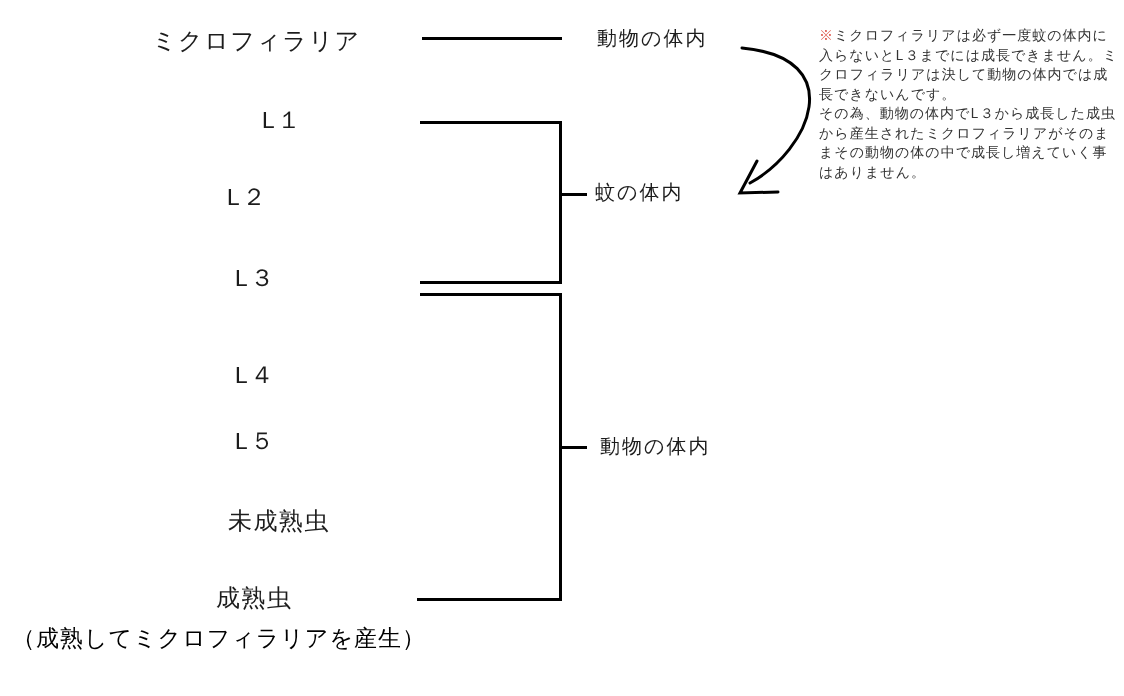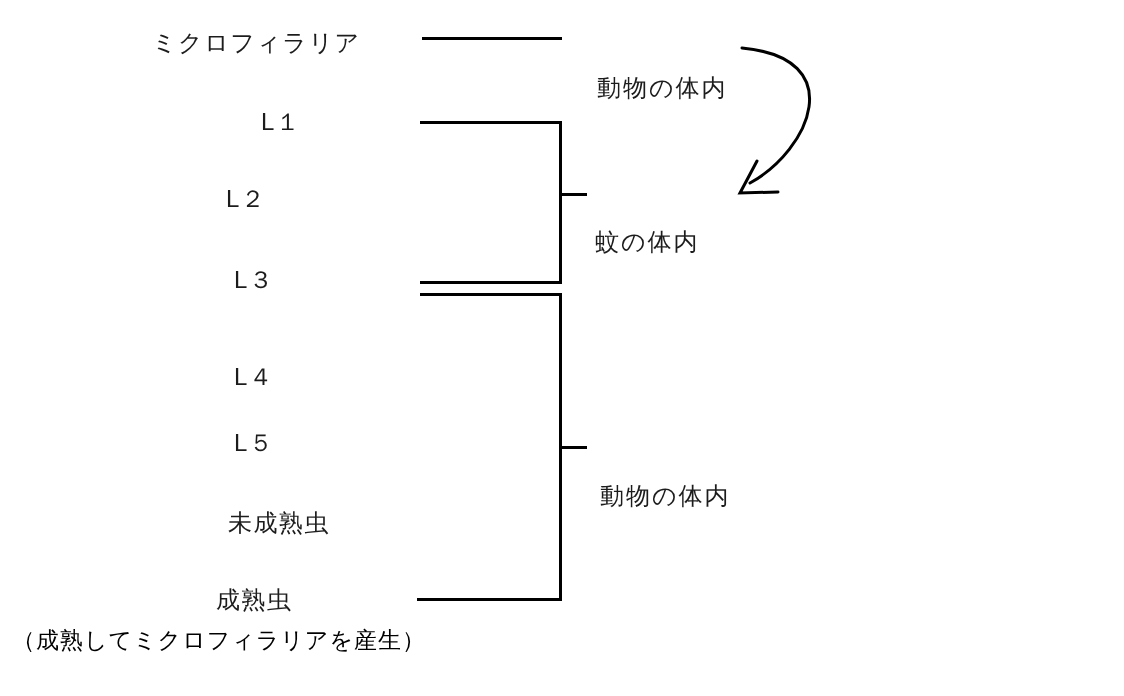--- a/index.html
+++ b/index.html
@@ -5,40 +5,39 @@
   html, body {
     margin: 0;
     padding: 0;
     background: #ffffff;
   }
   .canvas {
     position: relative;
     width: 1124px;
     height: 696px;
     background: #ffffff;
-    font-family: Liberation Sans, sans-serif;
+    font-family: Liberation Mono, monospace;
     color: #1c1c1c;
     overflow: hidden;
   }
   .stage-label {
     position: absolute;
     font-size: 24px;
     letter-spacing: 1.5px;
     line-height: 24px;
     white-space: nowrap;
     color: #1c1c1c;
   }
   .location-label {
     position: absolute;
-    font-size: 24px;
+    font-size: 20px;
     letter-spacing: 2px;
     line-height: 24px;
     white-space: nowrap;
     color: #1c1c1c;
-    margin-top: 48px;
   }
   .caption-label {
     position: absolute;
     font-size: 23px;
     letter-spacing: 1px;
     line-height: 24px;
     white-space: nowrap;
     color: #000000;
   }
   .line {
@@ -99,14 +98,18 @@
     <div class="line" style="left:417px; top:598px; width:145px; height:3px;"></div>
     <div class="line" style="left:562px; top:446px; width:25px; height:3px;"></div>
   </div>
   <div class="location-label" style="left:600px; top:436px;">動物の体内</div>
 
   <svg class="arrow-overlay" viewBox="0 0 1124 696">
     <path d="M742,48 C850,58 810,150 750,183" fill="none" stroke="#000000" stroke-width="3" stroke-linecap="round"></path>
     <path d="M757,161 L740,193 L778,192" fill="none" stroke="#000000" stroke-width="3" stroke-linecap="round" stroke-linejoin="miter"></path>
   </svg>
 
+  <div class="note">
+    <p><span style="color: rgb(221, 90, 79);">※</span><span>ミクロフィラリアは必ず一度蚊の体内に入らないとL３までには成長できません。ミクロフィラリアは決して動物の体内では成長できないんです。</span></p>
+    <p><span>その為、動物の体内でL３から成長した成虫から産生されたミクロフィラリアがそのままその動物の体の中で成長し増えていく事はありません。</span></p>
+  </div>
 
 </div>
 
 </body></html>

